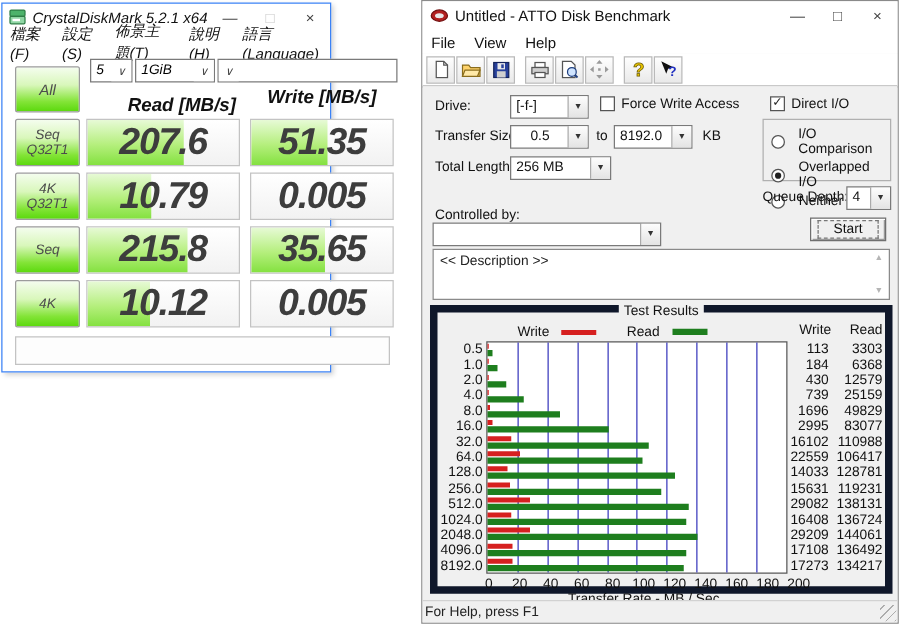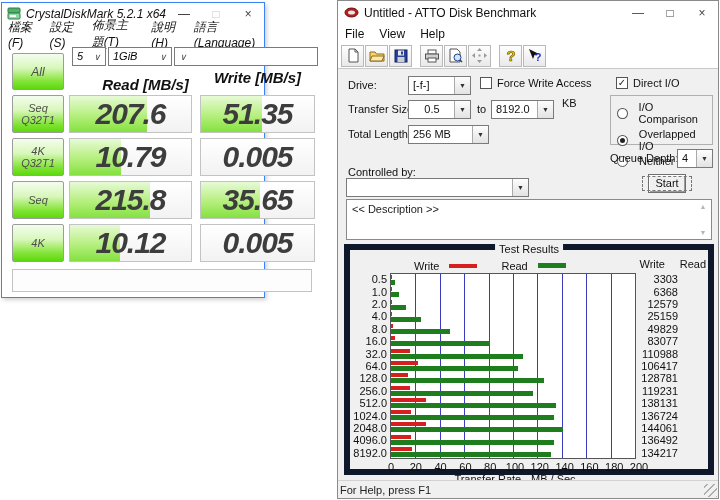--- a/index.html
+++ b/index.html
@@ -56,21 +56,21 @@
   #atto .titlebar { height:23px; background:#fff; display:flex; align-items:center; padding-left:6px; gap:5px; font-size:12px; color:#111; }
   #atto .menubar { height:19px; background:#fff; display:flex; align-items:center; font-size:12px; color:#111; }
   #atto .menubar span { padding:2px 8px 2px 7px; }
   #atto .toolbar { height:26px; background:#fff; display:flex; align-items:center; padding-left:3px; gap:1px; border-bottom:1px solid #c9c9c9; }
   .tool { width:23px; height:22px; border:1px solid #b9b9b9; background:linear-gradient(#fefefe,#e9e9e9);
           display:flex; align-items:center; justify-content:center; }
   .tool.gap { margin-left:7px; }
   #atto .client { position:absolute; left:0; right:0; top:69px; bottom:18px; background:#f0f0f0; font-size:11px; color:#111; }
   .flabel { position:absolute; white-space:nowrap; }
   .acombo { position:absolute; }
-  #start-btn { position:absolute; left:310px; top:104px; width:38px; height:19px; background:#f0f0f0;
+  #start-btn { position:absolute; left:310px; top:104px; width:61px; height:19px; background:#f0f0f0;
                border:1px solid #6f6f6f; box-shadow:inset 1px 1px 0 #fff, inset -1px -1px 0 #9a9a9a;
                display:flex; align-items:center; justify-content:center; font-size:11px; }
   #start-btn .inner { border:1px dashed #777; padding:0 12px 1px 12px; }
   #radio-box { position:absolute; left:272px; top:25px; width:103px; height:50px; border:1px solid #b0b0b0; padding:5px 0 0 6px; }
   #desc-box { position:absolute; left:8px; top:129px; width:366px; height:41px; background:#fff; border:1px solid #8a8a8a; }
   #desc-box .txt { position:absolute; left:5px; top:3px; font-size:11px; color:#222; }
   #desc-box .sb { position:absolute; right:1px; top:1px; bottom:1px; width:14px; display:flex; flex-direction:column;
                   justify-content:space-between; align-items:center; color:#b5b5b5; font-size:7px; padding:2px 0; }
 
   
@@ -309,21 +309,21 @@
       <span class="flabel" style="left:10px; top:33px">Transfer Size:</span>
       <div class="combo acombo" style="left:70px; top:30px; width:63px">
         <span class="val" style="text-align:center">0.5</span>
         <span class="arrow">▼</span>
       </div>
       <span class="flabel" style="left:139px; top:33px">to</span>
       <div class="combo acombo" style="left:153px; top:30px; width:63px">
         <span class="val">8192.0</span>
         <span class="arrow">▼</span>
       </div>
-      <span class="flabel" style="left:224px; top:27px">KB</span>
+      <span class="flabel" style="left:224px; top:33px">KB</span>
 
       <span class="flabel" style="left:10px; top:58px">Total Length:</span>
       <div class="combo acombo" style="left:70px; top:55px; width:81px">
         <span class="val">256 MB</span>
         <span class="arrow">▼</span>
       </div>
 
       <span class="flabel" style="left:272px; top:82px">Queue Depth:</span>
       <div class="combo acombo" style="left:339px; top:79px; width:36px">
         <span class="val">4</span>
@@ -441,20 +441,37 @@
               </div>
               <div class="crow">
                 <div class="bar wbar" style="width: 8.35352%; background: rgb(214, 32, 32);"></div>
                 <div class="bar rbar" style="width: 66.6465%; background: rgb(30, 126, 30);"></div>
               </div>
               <div class="crow">
                 <div class="bar wbar" style="width: 8.43408%; background: rgb(214, 32, 32);"></div>
                 <div class="bar rbar" style="width: 65.5356%; background: rgb(30, 126, 30);"></div>
               </div>
             </div>
+          <div id="wcol">
+              <div class="cv">113</div>
+              <div class="cv">184</div>
+              <div class="cv">430</div>
+              <div class="cv">739</div>
+              <div class="cv">1696</div>
+              <div class="cv">2995</div>
+              <div class="cv">16102</div>
+              <div class="cv">22559</div>
+              <div class="cv">14033</div>
+              <div class="cv">15631</div>
+              <div class="cv">29082</div>
+              <div class="cv">16408</div>
+              <div class="cv">29209</div>
+              <div class="cv">17108</div>
+              <div class="cv">17273</div>
+            </div>
           <div id="rcol">
               <div class="cv">3303</div>
               <div class="cv">6368</div>
               <div class="cv">12579</div>
               <div class="cv">25159</div>
               <div class="cv">49829</div>
               <div class="cv">83077</div>
               <div class="cv">110988</div>
               <div class="cv">106417</div>
               <div class="cv">128781</div>

